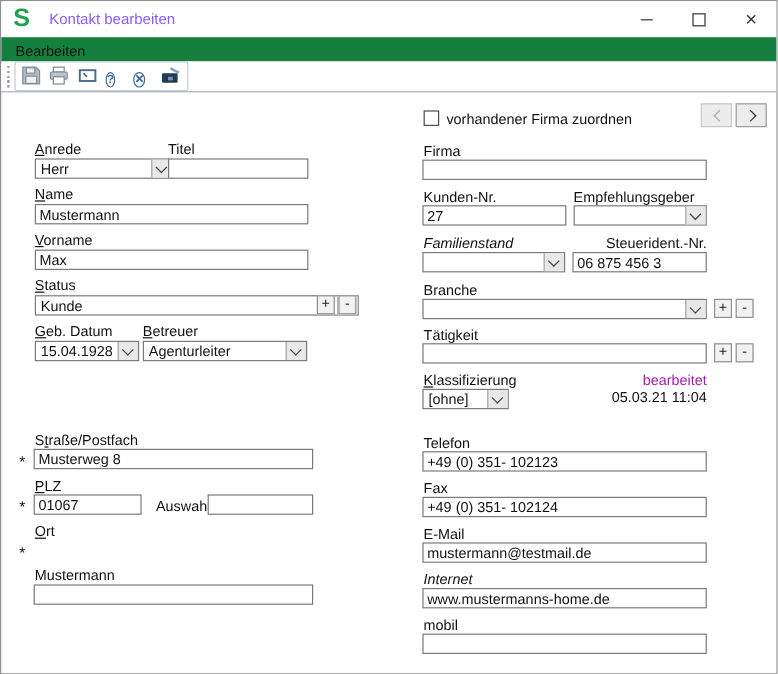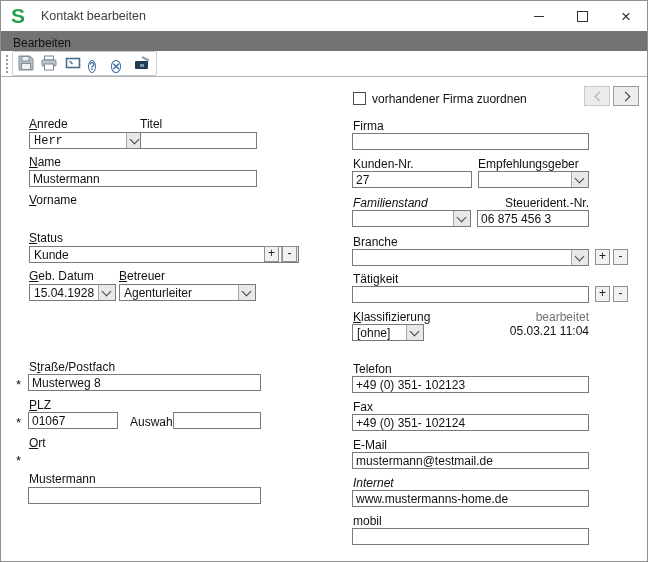--- a/index.html
+++ b/index.html
@@ -1,38 +1,38 @@
 <!DOCTYPE html>
 <html><head>
 <meta charset="utf-8">
 <style>
   html,body{margin:0;padding:0;background:#cfcfcf;font-family:"Liberation Sans",sans-serif;}
   .window{position:relative;width:648px;height:562px;background:#ffffff;border:1px solid #8f8f8f;box-sizing:border-box;overflow:hidden;}
   
   .titlebar{position:absolute;left:0;top:0;right:0;height:30px;background:#fff;}
   .logo{position:absolute;left:10px;top:3px;font-size:21px;font-weight:bold;line-height:24px;}
-  .title-text{position:absolute;left:40px;top:8px;font-size:12.5px;color:#404040;}
+  .title-text{position:absolute;left:40px;top:8px;font-size:12.5px;color:#8b5cf6;}
   .winbtn{position:absolute;top:0;width:32px;height:30px;display:flex;align-items:center;justify-content:center;color:#333;}
   .min-glyph{display:block;width:10px;height:1px;background:#333;}
   .max-glyph{display:block;width:9px;height:9px;border:1px solid #333;}
   .close-glyph{font-size:17px;line-height:17px;color:#333;}
   
-  .menubar{position:absolute;left:0;top:30px;right:0;height:22px;background:#737373;}
+  .menubar{position:absolute;left:0;top:30px;right:0;height:22px;background:#15803d;}
   .menu-item{position:absolute;left:8px;top:4px;font-size:12px;color:#111;padding:1px 4px;}
   
   .toolbar{position:absolute;left:0;top:50px;right:0;height:25px;background:#fff;}
   .grip{position:absolute;left:5px;top:4px;width:2px;height:18px;background:repeating-linear-gradient(#8fa0b0 0 2px,transparent 2px 4px);}
   .tool-group{position:absolute;left:11px;top:0;width:143px;height:23px;border:1px solid #c5ccd6;border-radius:2px;background:#fff;}
   .ticon{position:absolute;top:3px;width:16px;height:16px;}
   .circ-icon{box-sizing:border-box;width:15px;height:15px;border:1.5px solid #3c6ea5;border-radius:50%;color:#3c6ea5;font-size:10px;font-weight:bold;text-align:center;line-height:12px;}
   .tb-sep{position:absolute;left:0;top:75px;right:0;height:1px;background:#b0b0b0;}
   
   .lbl{position:absolute;font-size:12px;color:#111;white-space:nowrap;}
   .lbl u{text-underline-offset:1px;}
-  .gray{color:#737373;}
+  .gray{color:#a21caf;}
   .tb{position:absolute;height:17px;border:1px solid #7a7a7a;background:#fff;box-sizing:border-box;font-family:"Liberation Sans",sans-serif;font-size:12px;color:#111;padding:0 3px;margin:0;outline:none;}
   .combo{position:absolute;height:17px;border:1px solid #7a7a7a;background:#fff;box-sizing:border-box;}
   .combo-val{position:absolute;left:4px;top:1px;font-size:12px;color:#111;white-space:nowrap;}
   .combo-btn{position:absolute;right:0;top:0;bottom:0;width:16px;background:#e8e8e8;border-left:1px solid #a6a6a6;}
   .chev{position:absolute;left:4px;top:3px;width:6px;height:6px;border-right:1.4px solid #444;border-bottom:1.4px solid #444;transform:rotate(45deg);}
   .pm-btn{position:absolute;width:15px;height:16px;border:1px solid #8f8f8f;background:#f2f2f2;box-sizing:border-box;font-size:12px;line-height:13px;text-align:center;color:#222;}
   .req{position:absolute;font-size:13px;color:#111;}
   .checkbox{position:absolute;width:13px;height:13px;border:1px solid #4d4d4d;background:#fff;box-sizing:border-box;}
   .navbtn{position:absolute;width:26px;height:20px;background:#ececec;border:1px solid #9c9c9c;box-sizing:border-box;}
   .navbtn.disabled{border-color:#c8c8c8;background:#ececec;}
@@ -107,34 +107,35 @@
   <span class="checkbox" style="left:352px;top:91px;"></span>
   <span class="lbl" style="left:371px;top:91px;">vorhandener Firma zuordnen</span>
   <span class="navbtn disabled" style="left:583px;top:85px;">
     <span class="nav-chev left"></span>
   </span>
   <span class="navbtn" style="left:612px;top:85px;">
     <span class="nav-chev right"></span>
   </span>
 
   <span class="lbl" style="left:28px;top:116px;"><u>A</u>nrede</span>
-  <span class="combo" style="left:28px;top:131px;width:115px;font-family:Liberation Mono, monospace;">
+  <span class="combo" style="left:28px;top:131px;width:115px;">
     <span class="combo-val">Herr</span>
     <span class="combo-btn">
         <span class="chev"></span>
       </span>
   </span>
 
   <span class="lbl" style="left:139px;top:116px;">Titel</span>
   <input class="tb" style="left: 139px; top: 131px; width: 117px;" value="">
 
   <span class="lbl" style="left:28px;top:154px;"><u>N</u>ame</span>
   <input class="tb" style="left: 28px; top: 169px; width: 228px;" value="Mustermann">
 
   <span class="lbl" style="left:28px;top:192px;"><u>V</u>orname</span>
+  <input class="tb" style="left: 28px; top: 207px; width: 228px;" value="Max">
 
   <span class="lbl" style="left:28px;top:230px;"><u>S</u>tatus</span>
   <span class="combo" style="left:28px;top:245px;width:270px;">
     <span class="combo-val">Kunde</span>
     <span class="combo-btn">
         <span class="chev"></span>
       </span>
   </span>
   <span class="pm-btn" style="left:263px;top:245px;">+</span>
   <span class="pm-btn" style="left:281px;top:245px;">-</span>

